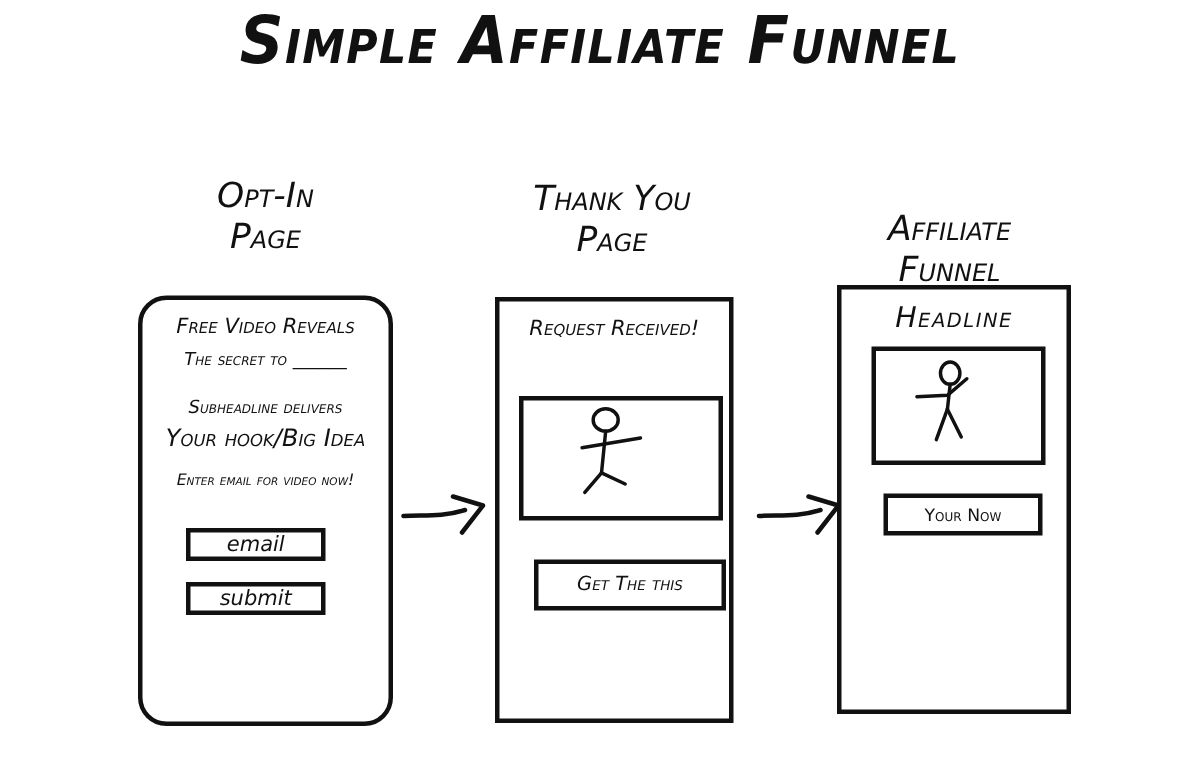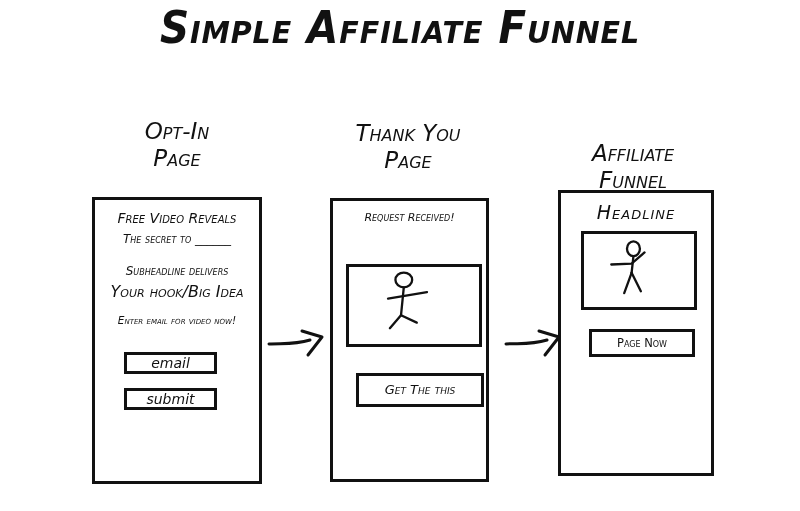--- a/index.html
+++ b/index.html
@@ -78,21 +78,21 @@
 </head>
 <body>
 
 <div id="title">Simple Affiliate Funnel</div>
 
 <div class="stage-label" style="left:92px; top:118px; width:170px;">
   <div>Opt-In</div>
   <div>Page</div>
 </div>
 
-<div class="panel" style="left:92px; top:197px; width:170px; height:287px;">
+<div class="panel" style="left:92px; top:197px; width:170px; height:287px;border-radius:19px;">
   <div class="ptext" style="top:10px; font-size:14px;">Free Video Reveals</div>
   <div class="ptext" style="top:32px; font-size:12px;">The secret to ______</div>
   <div class="ptext" style="top:64px; font-size:12px;">Subheadline delivers</div>
   <div class="ptext" style="top:82px; font-size:16px;">Your hook/Big Idea</div>
   <div class="ptext" style="top:114px; font-size:10.5px;">Enter email for video now!</div>
 
   <div class="btn" style="left:29px; top:152px; width:93px; height:22px; font-size:14px; line-height:16px; font-variant:normal;">email</div>
   <div class="btn" style="left:29px; top:188px; width:93px; height:22px; font-size:14px; line-height:16px; font-variant:normal;">submit</div>
 </div>
 
@@ -100,21 +100,21 @@
   <path d="M3 17 C 15 16, 28 18, 44 13" stroke="#111" stroke-width="3" fill="none" stroke-linecap="round"></path>
   <path d="M36 4 L 56 10 L 42 28" stroke="#111" stroke-width="3" fill="none" stroke-linecap="round" stroke-linejoin="round"></path>
 </svg>
 
 <div class="stage-label" style="left:318px; top:120px; width:180px;">
   <div>Thank You</div>
   <div>Page</div>
 </div>
 
 <div class="panel" style="left:330px; top:198px; width:159px; height:284px;">
-  <div class="ptext" style="top:10px; font-size:11px;">Request Received!</div>
+  <div class="ptext" style="top:10px; font-size:14px;">Request Received!</div>
 
   <div class="video" style="left:13px; top:63px; width:136px; height:83px;">
     <svg viewBox="0 0 136 83">
       <ellipse cx="57" cy="14" rx="9" ry="8" stroke="#111" stroke-width="2.5" fill="none"></ellipse>
       <path d="M57 22 L 54 52" stroke="#111" stroke-width="2.5" fill="none" stroke-linecap="round"></path>
       <path d="M40 34 L 82 27" stroke="#111" stroke-width="2.5" fill="none" stroke-linecap="round"></path>
       <path d="M54 52 L 42 66" stroke="#111" stroke-width="2.5" fill="none" stroke-linecap="round"></path>
       <path d="M54 52 L 71 60" stroke="#111" stroke-width="2.5" fill="none" stroke-linecap="round"></path>
     </svg>
   </div>
@@ -138,14 +138,14 @@
   <div class="video" style="left:20px; top:38px; width:116px; height:79px;">
     <svg viewBox="0 0 116 79">
       <ellipse cx="52" cy="16" rx="7" ry="8" stroke="#111" stroke-width="2.5" fill="none"></ellipse>
       <path d="M52 24 L 50 42" stroke="#111" stroke-width="2.5" fill="none" stroke-linecap="round"></path>
       <path d="M28 33 L 50 32 L 64 20" stroke="#111" stroke-width="2.5" fill="none" stroke-linecap="round" stroke-linejoin="round"></path>
       <path d="M50 42 L 42 64" stroke="#111" stroke-width="2.5" fill="none" stroke-linecap="round"></path>
       <path d="M50 42 L 60 62" stroke="#111" stroke-width="2.5" fill="none" stroke-linecap="round"></path>
     </svg>
   </div>
 
-  <div class="btn" style="left:28px; top:136px; width:106px; height:28px; font-size:11.5px; line-height:22px; font-variant:small-caps; font-style:normal;">Page Now</div>
+  <div class="btn" style="left:28px; top:136px; width:106px; height:28px; font-size:11.5px; line-height:22px; font-variant:small-caps; font-style:normal;">Your Now</div>
 </div>
 
 </body></html>

